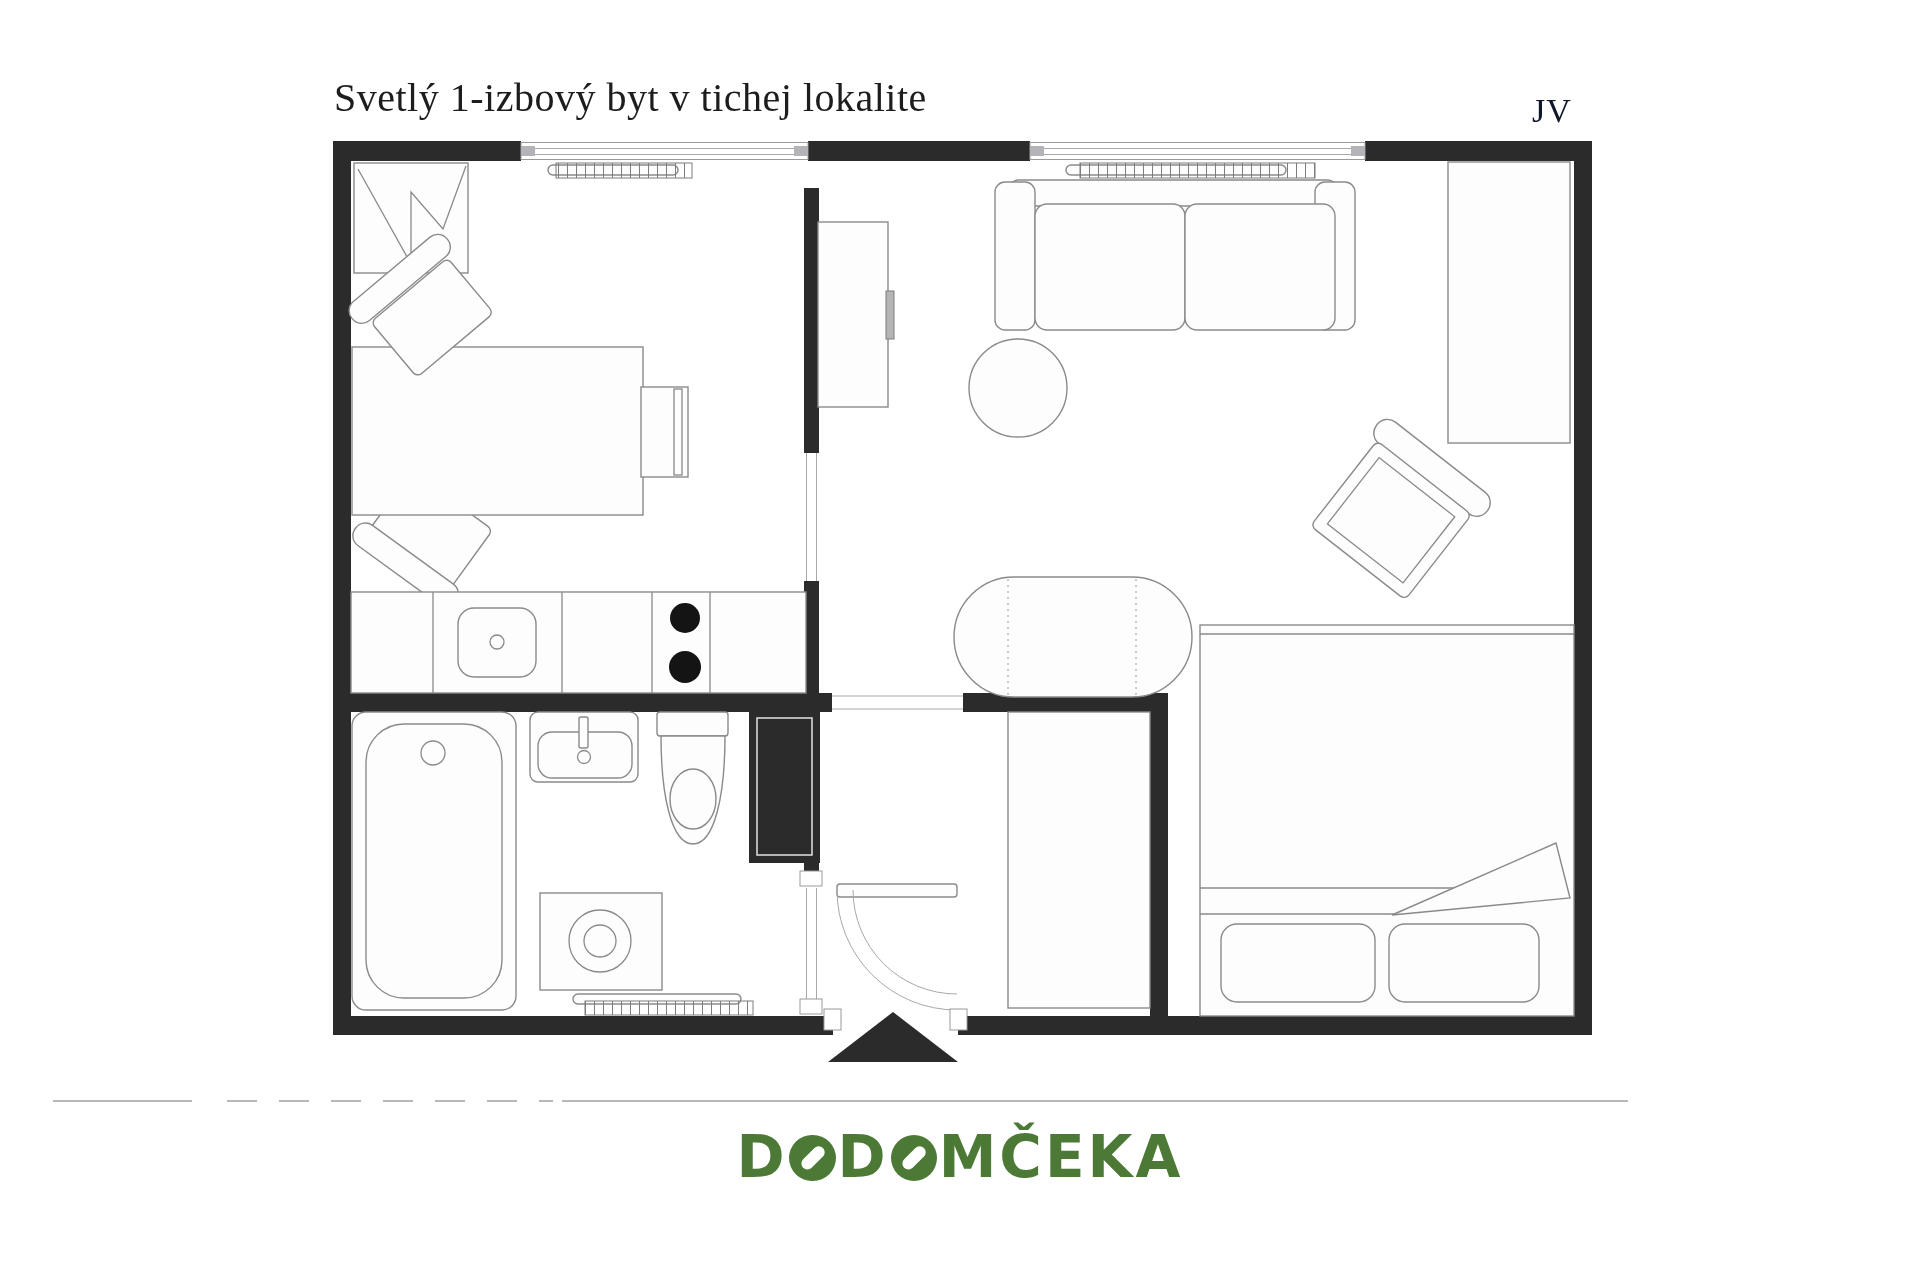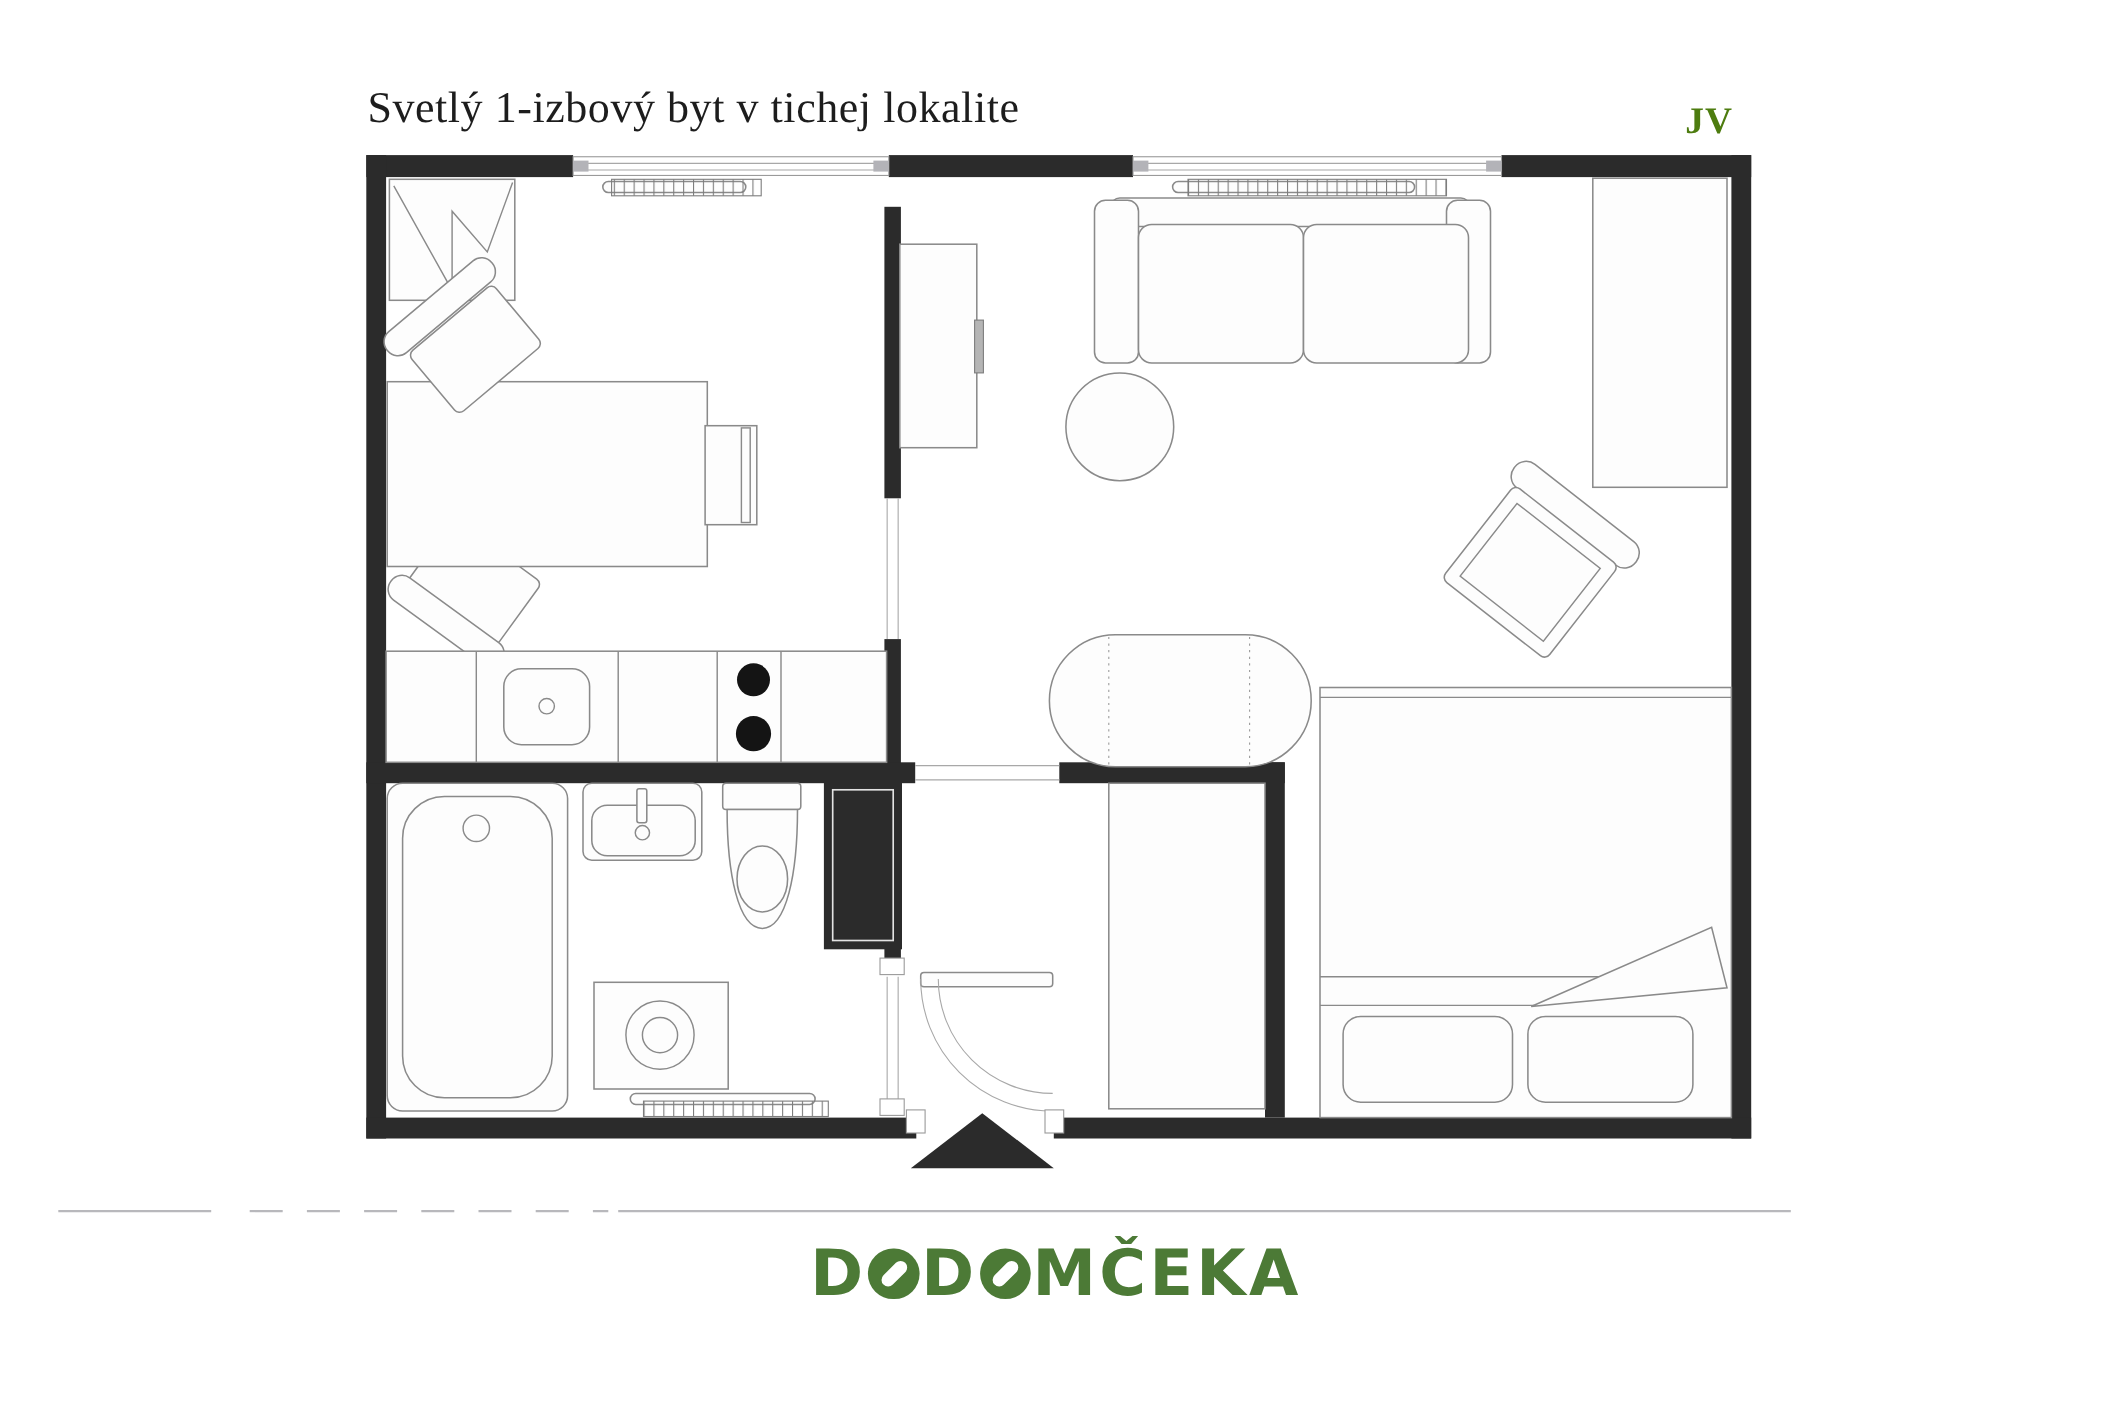--- a/index.html
+++ b/index.html
@@ -1,19 +1,19 @@
 <!DOCTYPE html>
 <html style="--bg: #ffffff; --wall: #2b2b2b; --line: #8a8a8a; --sep: #b8b8bc; --green: #4c7a36;"><head>
 <meta charset="utf-8">
 <style>
   html,body{margin:0;padding:0;background:#fff;}
   .stage{position:relative;width:1628px;height:1280px;background:var(--bg,#fff);overflow:hidden;
          font-family:"Liberation Serif","DejaVu Serif",serif;}
   .plan-title{position:absolute;left:334px;top:74px;font-size:40px;color:#1d1d1d;letter-spacing:.5px;white-space:nowrap;}
-  .orientation-label{position:absolute;left:1532px;top:92px;font-size:34px;font-weight:bold;color:#4d7c0f;letter-spacing:1px;}
+  .orientation-label{position:absolute;left:1532px;top:92px;font-size:34px;font-weight:normal;color:#0f172a;letter-spacing:1px;}
   .plan-svg{position:absolute;left:0;top:0;width:1920px;height:1280px;}
   
   .wall{fill:var(--wall,#2b2b2b);stroke:none;}
   .furn{fill:#fdfdfd;stroke:var(--line,#8a8a8a);stroke-width:1.4;}
   .furn-l{fill:none;stroke:var(--line,#8a8a8a);stroke-width:1.3;}
   .thin{fill:none;stroke:#a8a8a8;stroke-width:1;}
   .dotl{fill:none;stroke:#9a9a9a;stroke-width:1;stroke-dasharray:2 4;}
   .winbox{fill:#ffffff;stroke:#9a9a9a;stroke-width:1;}
   .mullion{fill:#b3b3b8;stroke:none;}
   .dark{fill:#141414;stroke:none;}

